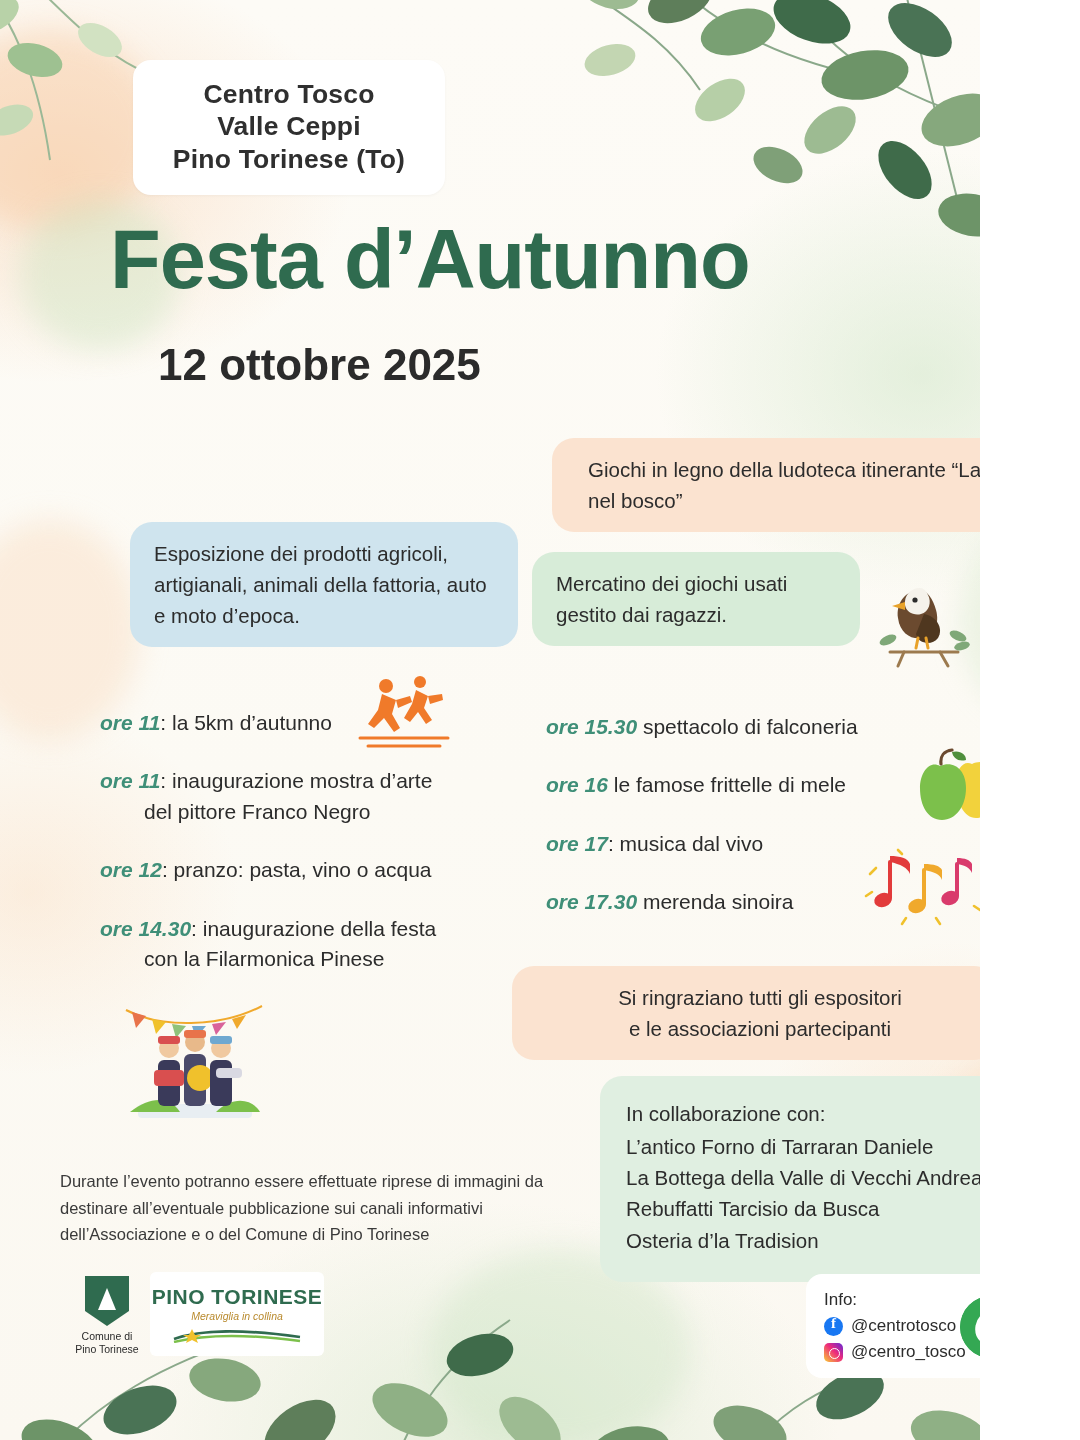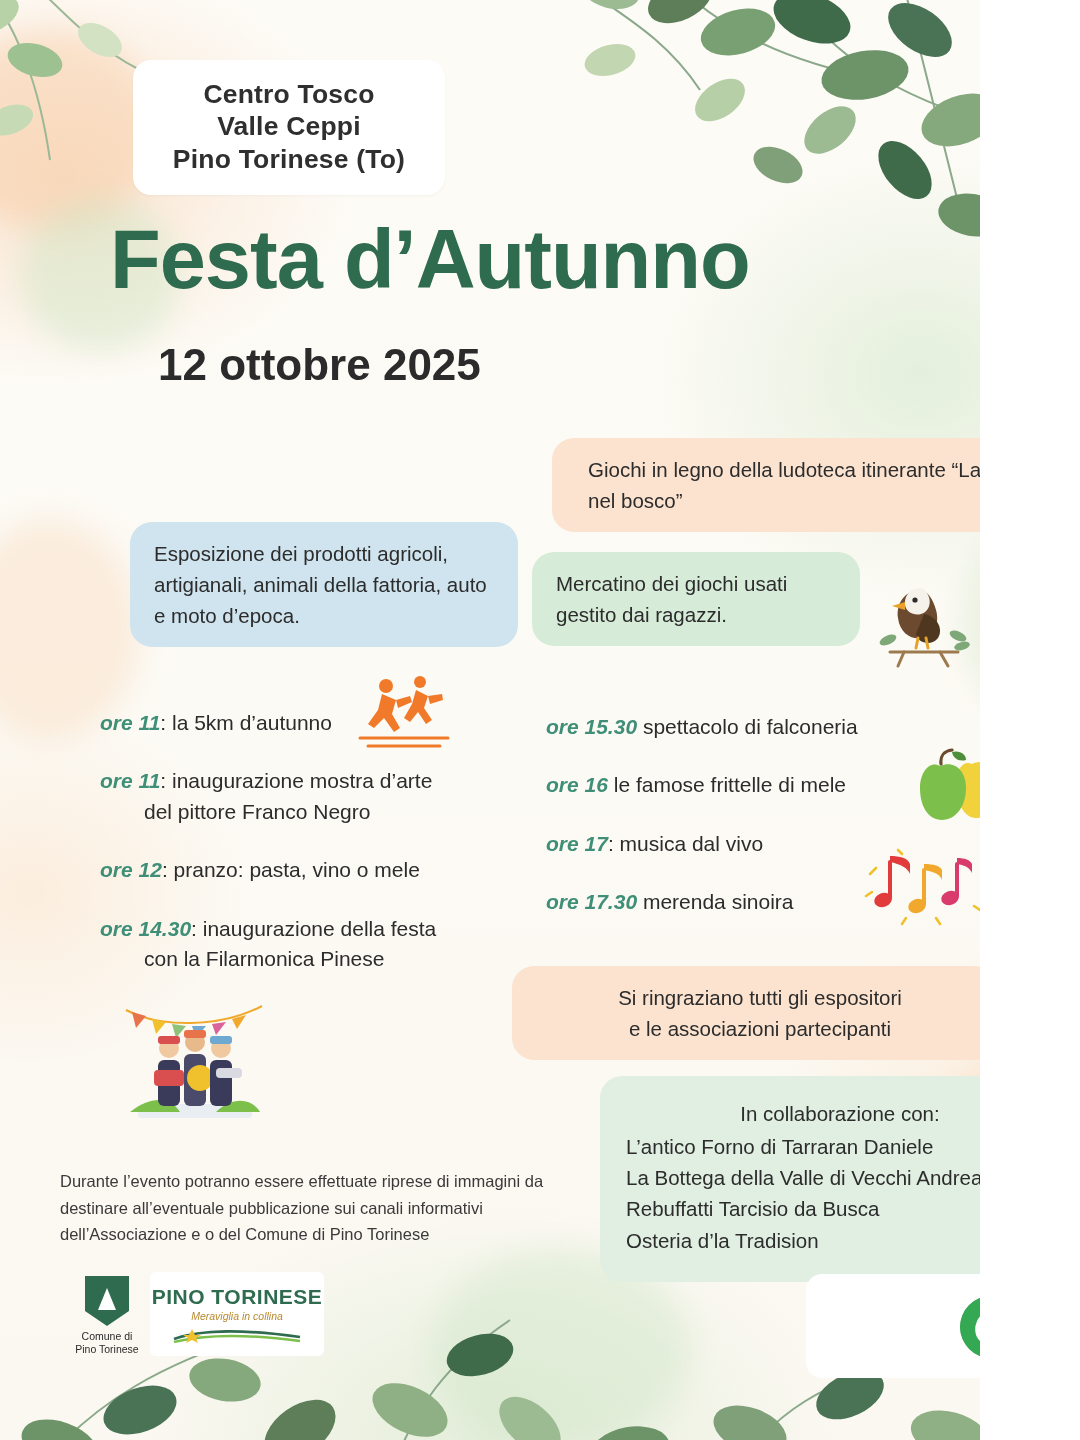--- a/index.html
+++ b/index.html
@@ -106,21 +106,21 @@
   .box-peach { background: #fbe3d0; padding-left: 36px; }
   .box-blue  { background: #cfe4ee; }
   .box-green { background: #d7ecd8; }
   .box-mint  { background: #e0efe1; }
 
   .box-games   { left: 552px; top: 438px; width: 452px; }
   .box-expo    { left: 130px; top: 522px; width: 340px; }
   .box-market  { left: 532px; top: 552px; width: 280px; }
   .box-thanks  { left: 512px; top: 966px; width: 424px; text-align: center; }
   .box-collab  { left: 600px; top: 1076px; width: 428px; padding: 22px 26px 26px; }
-  .box-collab .collab-title { margin-bottom: 2px; text-align: center; }
+  .box-collab .collab-title { margin-bottom: 2px; }
   .box-collab .collab-line { white-space: nowrap; }
 
   
   .schedule {
     position: absolute;
     font-size: 21px;
     color: #2c2c2c;
   }
   .schedule-left { left: 100px; top: 708px; width: 400px; }
   .schedule-right { left: 546px; top: 712px; width: 430px; }
@@ -471,21 +471,21 @@
 
   <div class="schedule schedule-left">
     <div class="sched-item">
       <span class="hour">ore 11</span><span>: la 5km d’autunno</span>
     </div>
     <div class="sched-item">
       <span class="hour">ore 11</span><span>: inaugurazione mostra d’arte</span>
       <span class="cont">del pittore Franco Negro</span>
     </div>
     <div class="sched-item">
-      <span class="hour">ore 12</span><span>: pranzo: pasta, vino o mele</span>
+      <span class="hour">ore 12</span><span>: pranzo: pasta, vino o acqua</span>
     </div>
     <div class="sched-item">
       <span class="hour">ore 14.30</span><span>: inaugurazione della festa</span>
       <span class="cont">con la Filarmonica Pinese</span>
     </div>
   </div>
 
   <div class="schedule schedule-right">
     <div class="sched-item">
       <span class="hour">ore 15.30</span><span> spettacolo di falconeria</span>
@@ -526,20 +526,31 @@
     <div class="pino-main">PINO TORINESE</div>
     <div class="pino-sub">Meraviglia in collina</div>
     <svg class="pino-swoosh" viewBox="0 0 130 16">
       <path d="M2 12 C30 2 70 2 128 10" stroke="#2f6b4f" stroke-width="2.5" fill="none"></path>
       <path d="M2 15 C34 7 76 7 128 14" stroke="#7cc04b" stroke-width="2.5" fill="none"></path>
       <polygon points="20,2 23,8 29,8 24,11 26,16 20,13 14,16 16,11 11,8 17,8" fill="#f0c12c"></polygon>
     </svg>
   </div>
 
   <div class="info-card"></div>
+  <div class="info-block">
+    <div class="info-label">Info:</div>
+    <div class="info-row">
+      <span class="soc-icon soc-fb"></span>
+      <span>@centrotosco</span>
+    </div>
+    <div class="info-row">
+      <span class="soc-icon soc-ig"></span>
+      <span>@centro_tosco</span>
+    </div>
+  </div>
   <svg class="logo-tosco" viewBox="0 0 62 62">
     <circle cx="31" cy="31" r="31" fill="#34a853"></circle>
     <path d="M44 20 C34 14 20 18 18 30 C16 42 26 50 38 46" stroke="#ffffff" stroke-width="5" fill="none" stroke-linecap="round"></path>
     <path d="M40 31 L46 31" stroke="#ffffff" stroke-width="5" stroke-linecap="round"></path>
     <path d="M31 31 L44 31" stroke="#ffffff" stroke-width="4" stroke-linecap="round"></path>
   </svg>
 
 </div>
 
 </body></html>

